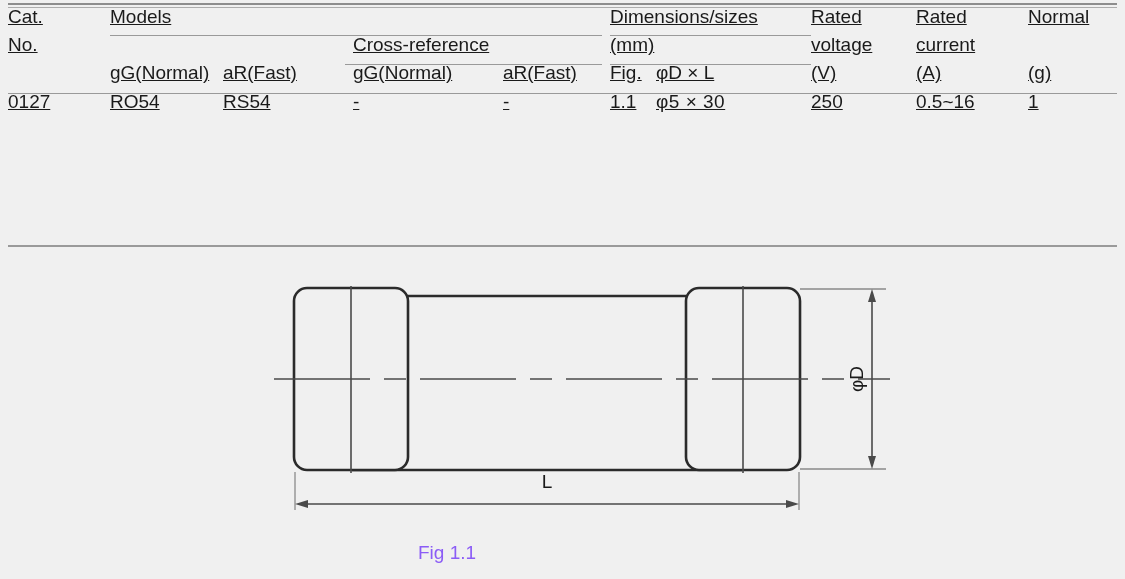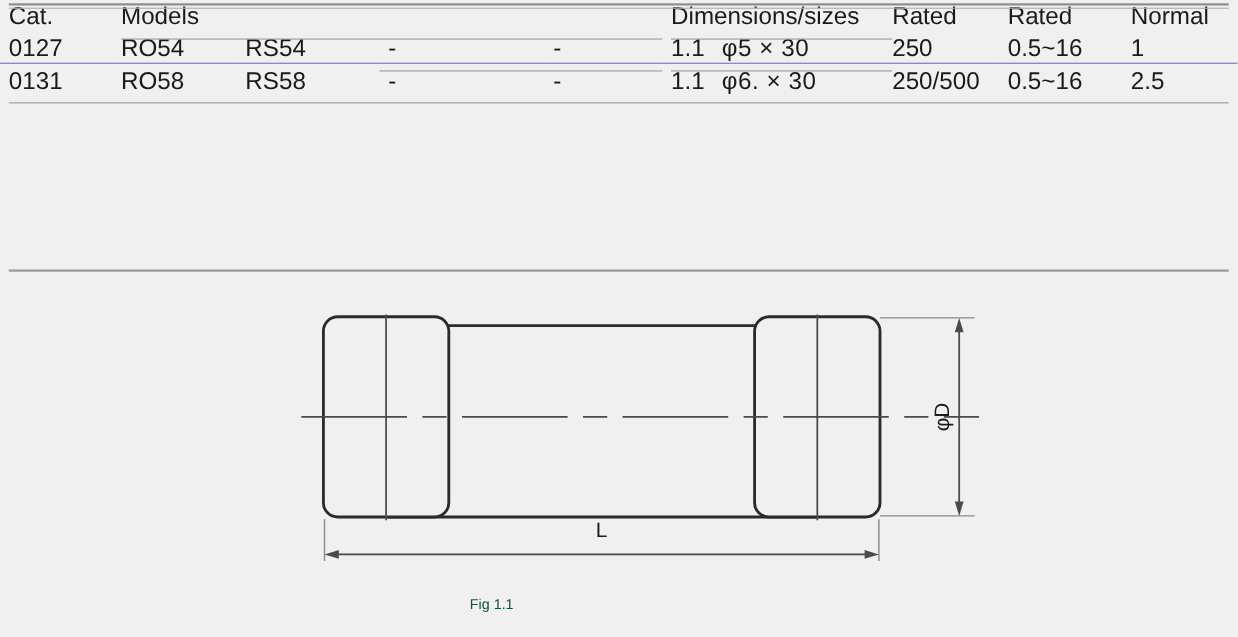--- a/index.html
+++ b/index.html
@@ -19,22 +19,23 @@
   
   .table-wrap {
     position: absolute;
     left: 0;
     top: 0;
     width: 1125px;
   }
   table.spec {
     width: 1125px;
     border-collapse: collapse;
-    font-size: 22px;
+    font-size: 19px;
     table-layout: fixed;
+    text-decoration: underline;
   }
   table.spec td, table.spec th {
     padding: 0;
     margin: 0;
     font-weight: normal;
     text-align: left;
     vertical-align: bottom;
     white-space: nowrap;
   }
 
@@ -106,21 +107,21 @@
     position: absolute;
     left: 8px;
     top: 245px;
     width: 1109px;
     height: 0;
     border-top: 2px solid #9a9a9a;
   }
 
   .data-row td {
     height: 29px;
-    border-bottom: 1px solid #8b5cf6;
+    border-bottom: 6px solid #8b5cf6;
     vertical-align: middle;
     padding-top: 1px;
   }
   .data-row:last-child td { border-bottom: none; }
 
   .dash { color: #1a1a1a; }
 
   
   .c-cat   { width: 102px; }
   .c-gg    { width: 113px; }
@@ -142,22 +143,22 @@
     top: 258px;
     width: 1125px;
     height: 321px;
   }
   .fig-caption {
     position: absolute;
     left: 0;
     top: 284px;
     width: 894px;
     text-align: center;
-    font-size: 13px;
-    color: #14532d;
+    font-size: 19px;
+    color: #8b5cf6;
   }
 </style>
 </head>
 <body>
 
 <div class="table-wrap">
   <div class="rule-top"></div>
   <div class="rule-top2"></div>
   <div class="under-models"></div>
   <div class="under-dims"></div>
@@ -183,50 +184,59 @@
     <tbody>
         <tr class="hdr-row1">
       <td class="cell-pad">Cat.</td>
       <td class="cell-pad" colspan="4">Models</td>
       <td class="cell-pad" colspan="2">Dimensions/sizes</td>
       <td class="cell-pad">Rated</td>
       <td class="cell-pad">Rated</td>
       <td class="cell-pad">Normal</td>
     </tr>
 
-
+    <tr class="hdr-row2">
+      <td class="cell-pad">No.</td>
+      <td class="cell-pad" colspan="2"></td>
+      <td class="cell-pad" colspan="2">Cross-reference</td>
+      <td class="cell-pad" colspan="2">(mm)</td>
+      <td class="cell-pad">voltage</td>
+      <td class="cell-pad">current</td>
+      <td class="cell-pad"></td>
+    </tr>
+
+    <tr class="hdr-row3">
+      <td class="cell-pad"></td>
+      <td class="cell-pad">gG(Normal)</td>
+      <td class="cell-pad">aR(Fast)</td>
+      <td class="cell-pad">gG(Normal)</td>
+      <td class="cell-pad">aR(Fast)</td>
+      <td class="cell-pad">Fig.</td>
+      <td class="cell-pad">φD × L</td>
+      <td class="cell-pad">(V)</td>
+      <td class="cell-pad">(A)</td>
+      <td class="cell-pad">(g)</td>
+    </tr>
 
     <tr class="data-row">
       <td class="cell-pad">0127</td>
       <td class="cell-pad">RO54</td>
       <td class="cell-pad">RS54</td>
       <td class="cell-pad dash">-</td>
       <td class="cell-pad dash">-</td>
       <td class="cell-pad">1.1</td>
       <td class="cell-pad phi-cell">φ5 × 30</td>
       <td class="cell-pad">250</td>
       <td class="cell-pad">0.5~16</td>
       <td class="cell-pad">1</td>
     </tr>
 
 
 
 
-    <tr class="data-row">
-      <td class="cell-pad">0131</td>
-      <td class="cell-pad">RO58</td>
-      <td class="cell-pad">RS58</td>
-      <td class="cell-pad dash">-</td>
-      <td class="cell-pad dash">-</td>
-      <td class="cell-pad">1.1</td>
-      <td class="cell-pad phi-cell">φ6. × 30</td>
-      <td class="cell-pad">250/500</td>
-      <td class="cell-pad">0.5~16</td>
-      <td class="cell-pad">2.5</td>
-    </tr>
   </tbody>
     </table>
 </div>
 
 <div class="diagram">
   <svg width="1125" height="300" viewBox="0 0 1125 300">
 
     <path d="M 352,38 L 742,38 M 352,212 L 742,212" stroke="#2b2b2b" stroke-width="2.6" fill="none"></path>
 
     <rect x="294" y="30" width="114" height="182" rx="13" ry="13" fill="#f0f0f0" stroke="#2b2b2b" stroke-width="2.6"></rect>

